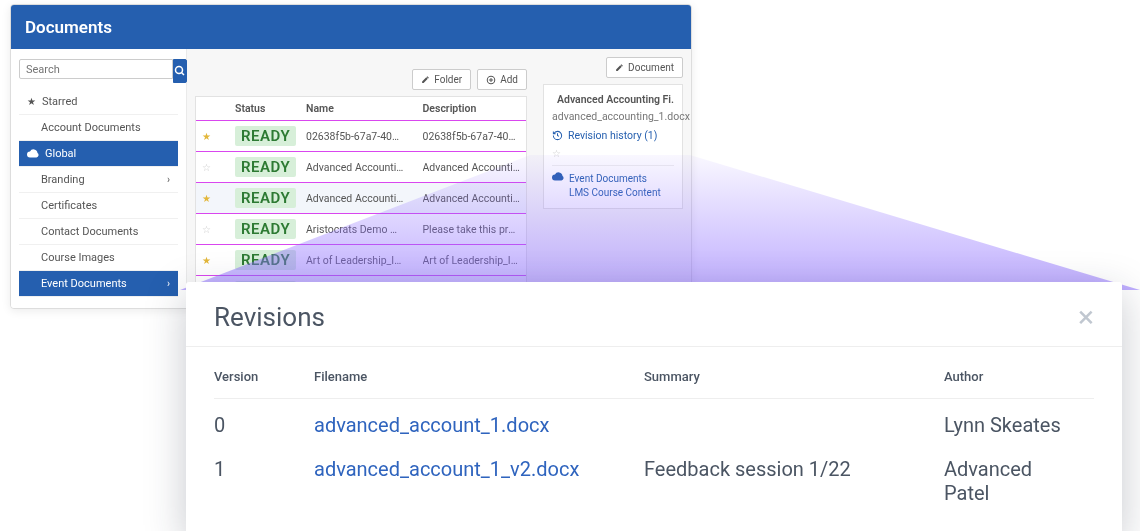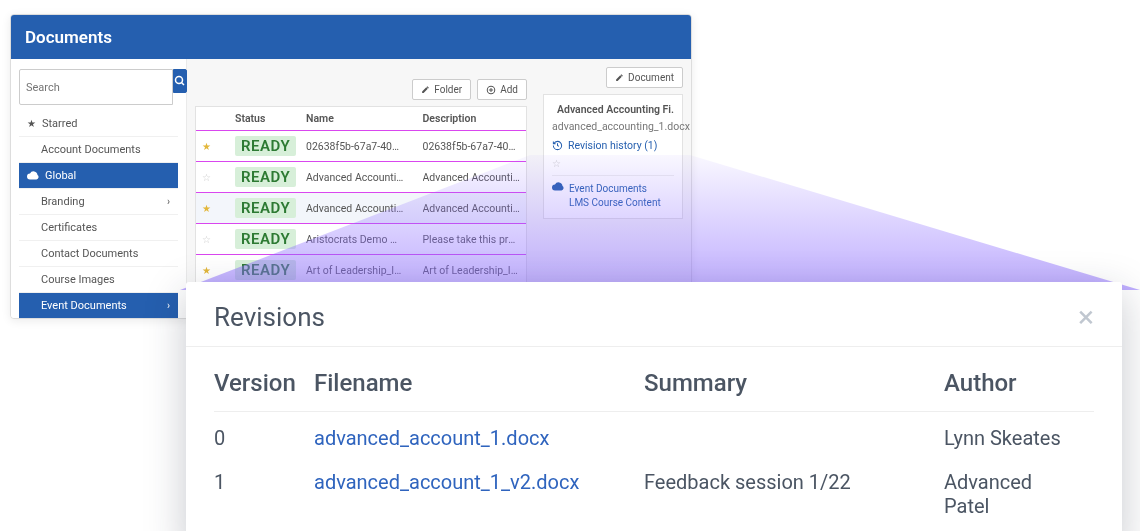--- a/index.html
+++ b/index.html
@@ -1,20 +1,20 @@
 <!DOCTYPE html>
 <html><head>
   <meta charset="utf-8">
   <style>
     * { margin: 0; padding: 0; box-sizing: border-box; font-family: -apple-system, BlinkMacSystemFont, "Segoe UI", Roboto, Helvetica, Arial, sans-serif; }
     body { background: #fff; width: 1140px; height: 531px; position: relative; overflow: hidden; }
 
     .app-window {
       position: absolute;
-      top: 14px;
+      top: 4px;
       left: 10px;
       width: 682px;
       height: 305px;
       border: 1px solid #ddd;
       border-radius: 4px;
       overflow: hidden;
       background: #f7f7f7;
       box-shadow: 0 2px 10px rgba(0,0,0,0.08);
     }
     .app-header {
@@ -40,21 +40,21 @@
       padding: 10px 8px 0 8px;
       flex-shrink: 0;
     }
     .search-row { display: flex; margin-bottom: 6px; }
     .search-input {
       flex: 1;
       border: 1px solid #ccc;
       font-size: 11px;
       padding: 4px 6px;
       border-radius: 2px 0 0 2px;
-      height: 36px;
+      height: 20px;
     }
     .search-btn {
       background: #255FAF;
       border: 1px solid #255FAF;
       color: #fff;
       width: 28px;
       height: 24px;
       display: flex;
       align-items: center;
       justify-content: center;
@@ -188,21 +188,21 @@
       font-size: 30px;
       line-height: 1;
       cursor: pointer;
     }
     .modal-body {
       padding: 14px 28px 22px;
     }
     .rev-table { width: 100%; border-collapse: collapse; }
     .rev-table th {
       text-align: left;
-      font-size: 24px;
+      font-size: 13px;
       font-weight: 500;
       color: #4b5563;
       padding: 8px 12px 14px 0;
       border-bottom: 1px solid #eee;
     }
     .rev-table td {
       font-size: 20px;
       color: #4b5563;
       padding: 14px 12px 6px 0;
       vertical-align: top;

